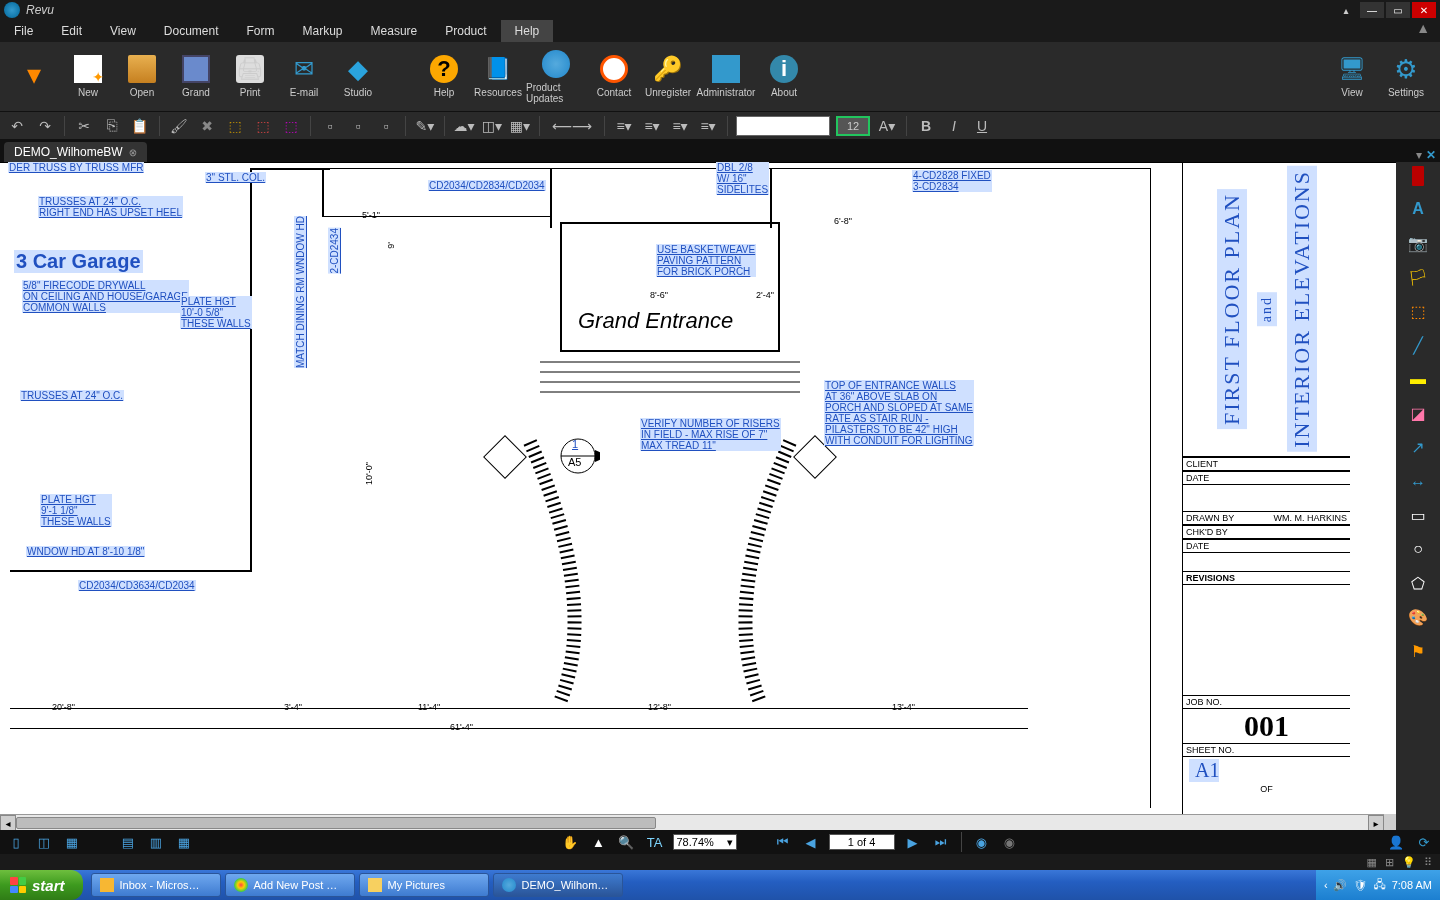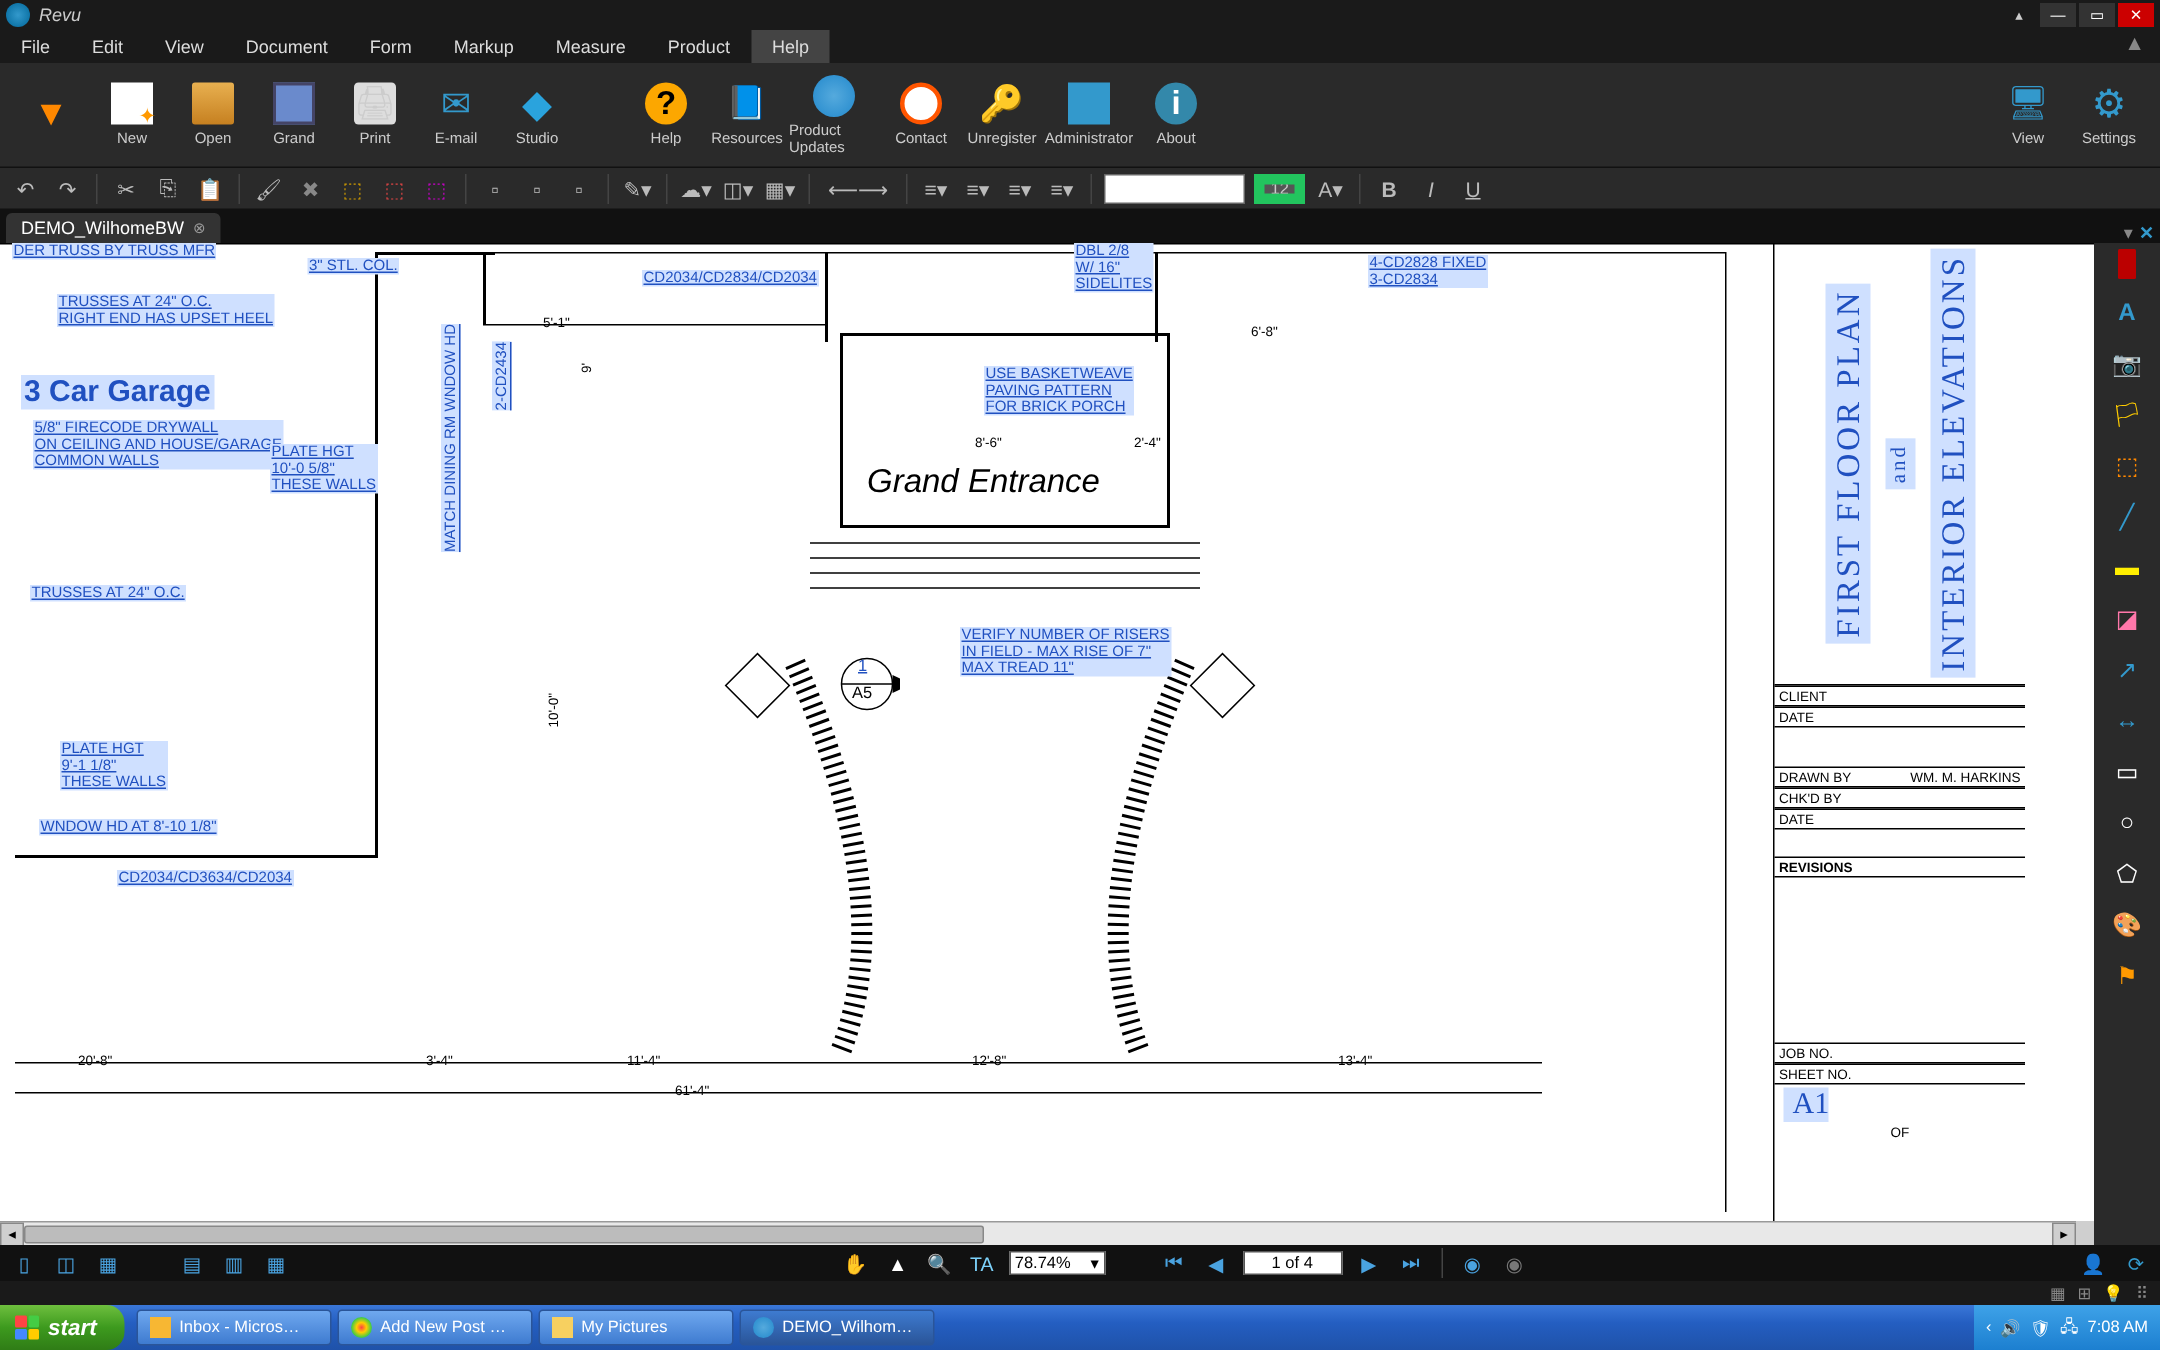--- a/index.html
+++ b/index.html
@@ -42,21 +42,21 @@
 .ic.admin { background:#39c; }
 .ic.about { background:#38a; border-radius:50%; color:#fff; font-weight:bold; }
 .ic.view { color:#39c; }
 .ic.settings { color:#39c; font-size:26px; }
 
 
 .tools2 { height: 28px; background: #2a2a2a; border-bottom: 1px solid #111; display: flex; align-items: center; padding: 0 6px; gap: 6px; }
 .t2 { width: 22px; height: 22px; color:#bbb; display:flex; align-items:center; justify-content:center; font-size:14px; cursor:pointer; border-radius:2px; }
 .t2sep { width:1px; height:20px; background:#444; margin: 0 2px;}
 .fontbox { width: 94px; height: 20px; background:#fff; font-size:11px; padding:0 4px; border:1px solid #666; }
-.sizebox { width: 34px; height: 20px; background:#555; color:#ccc; font-size:11px; padding:0 4px; border:7px solid #22c55e; text-align:center; }
+.sizebox { width: 34px; height: 20px; background:#555; color:#ccc; font-size:11px; padding:0 4px; border:2px solid #22c55e; text-align:center; }
 
 
 .doctabs { height: 22px; background: #111; display:flex; align-items:flex-end; padding: 0 4px; position: relative; }
 .doctab { background:#333; color:#fff; font-size:12px; padding: 3px 10px; border-radius: 4px 4px 0 0; display:flex; align-items:center; gap:6px;}
 .doctab .x { font-size:10px; color:#999; }
 .doctabs .rightdock { margin-left:auto; display:flex; gap:4px; align-items:center; color:#888; font-size:12px; }
 
 
 .workspace { position: relative; height: 668px; display: flex; background:#515151; }
 .canvas-wrap { flex:1; background:#fff; position:relative; overflow:hidden; }
@@ -274,20 +274,21 @@
           <span>DATE</span>
         </div>
       <div style="height:18px"></div>
       <div class="tb-row" style="font-weight:bold">
           <span>REVISIONS</span>
         </div>
       <div style="height:110px"></div>
       <div class="tb-row">
           <span>JOB NO.</span>
         </div>
+      <div style="text-align:center;font-size:30px;font-weight:bold;font-family:'Times New Roman',serif">001</div>
       <div class="tb-row">
           <span>SHEET NO.</span>
         </div>
       <div style="padding:0 6px;font-size:20px;font-family:'Times New Roman',serif;color:#2050c0;background:#cfe0ff;width:30px;margin:2px 6px">A1</div>
       <div style="text-align:center;font-size:9px">OF</div>
     </div>
 
     <div class="line" style="left:10px;top:408px;width:240px;height:2px"></div>
     <div class="line" style="left:250px;top:6px;width:2px;height:404px"></div>
     <div class="line" style="left:250px;top:6px;width:80px;height:2px"></div>
@@ -349,20 +350,26 @@
 SIDELITES</div>
     <div class="lbl u" style="left:912px;top:8px;white-space:pre">4-CD2828 FIXED
 3-CD2834</div>
     <div class="lbl u" style="left:656px;top:82px;white-space:pre">USE BASKETWEAVE
 PAVING PATTERN
 FOR BRICK PORCH</div>
     <div class="grand" style="left:578px;top:146px">Grand Entrance</div>
     <div class="lbl u" style="left:640px;top:256px;white-space:pre">VERIFY NUMBER OF RISERS
 IN FIELD - MAX RISE OF 7"
 MAX TREAD 11"</div>
+    <div class="lbl u" style="left:824px;top:218px;white-space:pre">TOP OF ENTRANCE WALLS
+AT 36" ABOVE SLAB ON
+PORCH AND SLOPED AT SAME
+RATE AS STAIR RUN -
+PILASTERS TO BE 42" HIGH
+WITH CONDUIT FOR LIGHTING</div>
 
     <div class="dim" style="left:362px;top:48px">5'-1"</div>
     <div class="dim" style="left:386px;top:80px;writing-mode:vertical-rl;transform:rotate(180deg)">9'</div>
     <div class="dim" style="left:650px;top:128px">8'-6"</div>
     <div class="dim" style="left:834px;top:54px">6'-8"</div>
     <div class="dim" style="left:756px;top:128px">2'-4"</div>
     <div class="dim" style="left:364px;top:300px;writing-mode:vertical-rl;transform:rotate(180deg)">10'-0"</div>
     <div class="dim" style="left:52px;top:540px">20'-8"</div>
     <div class="dim" style="left:284px;top:540px">3'-4"</div>
     <div class="dim" style="left:418px;top:540px">11'-4"</div>

